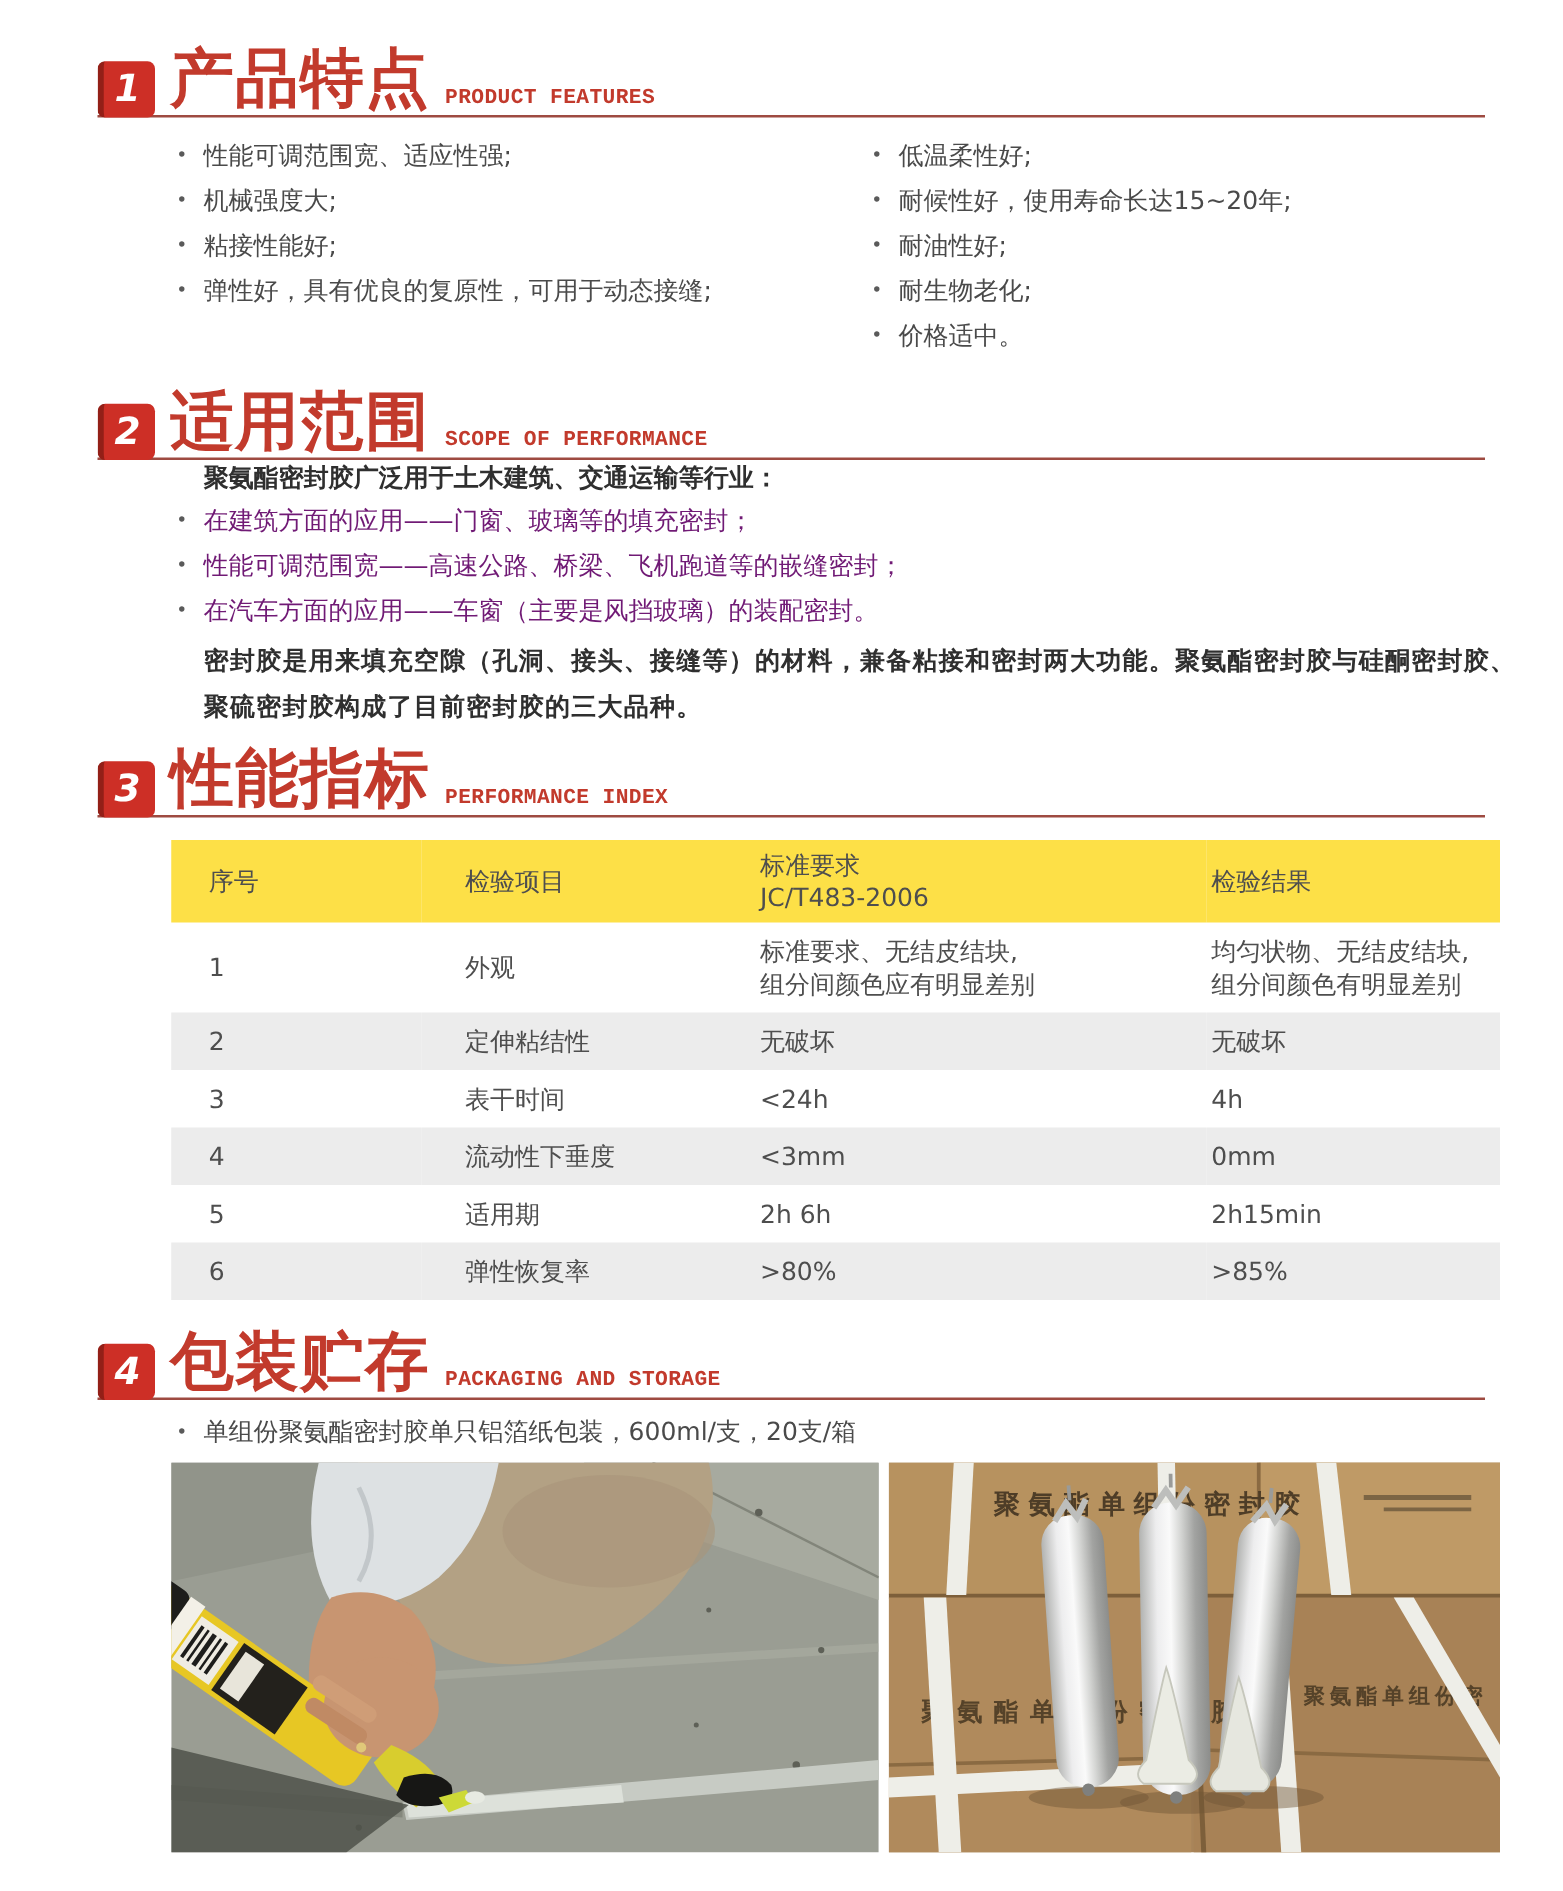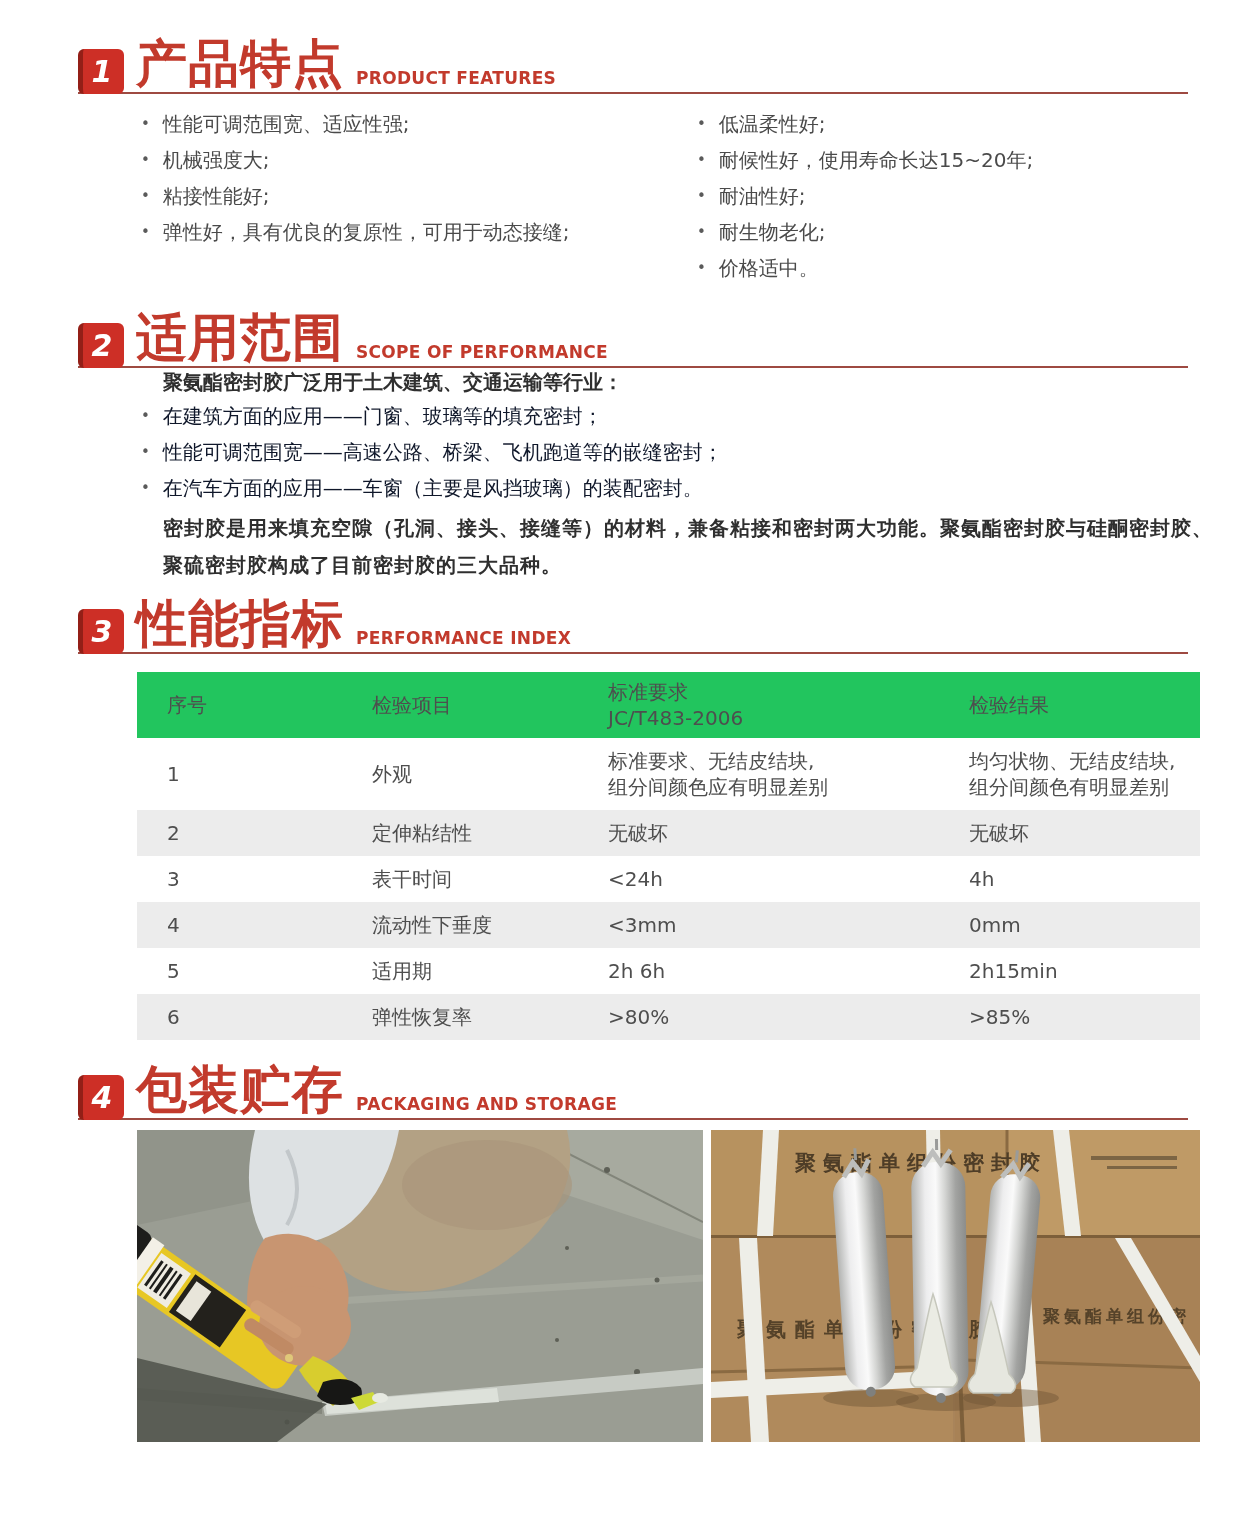--- a/index.html
+++ b/index.html
@@ -5,45 +5,45 @@
   html,body{margin:0;padding:0;background:#ffffff;}
   body{width:1250px;font-family:"DejaVu Sans","Liberation Sans",sans-serif;color:#4a4a4a;}
   .page{position:relative;width:1250px;height:1513px;background:#fff;overflow:hidden;}
 
   
   .sec-header{margin:0 62px 0 78px;border-bottom:2px solid #9e4a41;display:flex;align-items:flex-end;gap:12px;}
   .badge{width:46px;height:45px;background:#cd2f26;border-left:5px solid #931f17;border-radius:6px;
          box-sizing:border-box;display:flex;align-items:center;justify-content:center;margin-bottom:-2px;}
   .badge-num{color:#fff;font-size:30px;font-weight:bold;font-style:italic;line-height:1;padding-right:3px;}
   .title-zh{margin:0;color:#c23a2c;font-size:51px;font-weight:bold;line-height:1;padding-bottom:3px;letter-spacing:1px;}
-  .title-en{color:#c23a2c;font-size:17px;font-weight:bold;line-height:1;padding-bottom:5px;letter-spacing:.3px;}
+  .title-en{color:#c23a2c;font-size:17px;font-weight:bold;line-height:1;padding-bottom:5px;letter-spacing:.3px;font-family:Liberation Mono, monospace;}
 
   .mt-s1{margin-top:38px;}
   .mt-s2{margin-top:26px;}
   .mt-s3{margin-top:14px;}
   .mt-s4{margin-top:24px;}
 
   
   .features{display:flex;margin:12px 0 0 141px;font-size:20px;}
   .features ul{list-style:none;margin:0;padding:0;}
   .f-left{width:556px;}
   li.f-item{height:36px;display:flex;align-items:center;color:#4a4a4a;}
   li.f-item::before,li.s-item::before,.pack-bullet::before{content:"•";color:#5a5a5a;font-size:15px;margin-right:13px;}
 
   
   .scope{margin:0 0 0 141px;font-size:20px;}
   .scope-intro{margin:0 0 2px 22px;font-weight:bold;color:#2f2f2f;line-height:28px;}
   .scope ul{list-style:none;margin:0;padding:0;}
-  li.s-item{height:36px;display:flex;align-items:center;color:#0f172a;}
+  li.s-item{height:36px;display:flex;align-items:center;color:#701a75;}
   .scope-note{margin:4px 0 0 22px;font-weight:bold;color:#2f2f2f;line-height:37px;width:1055px;letter-spacing:1px;}
 
   
   table.perf{border-collapse:collapse;margin:18px 0 0 137px;width:1063px;font-size:20px;color:#4e4e4e;table-layout:fixed;}
   table.perf th,table.perf td{font-weight:normal;text-align:left;vertical-align:middle;padding:0;}
-  table.perf thead tr{height:66px;background:#22c55e;}
+  table.perf thead tr{height:66px;background:#fde047;}
   table.perf tbody tr{height:46px;}
   table.perf tbody tr.tall{height:72px;}
   table.perf tbody tr:nth-child(even){background:#ececec;}
   .c1{padding-left:30px !important;}
   .c2{padding-left:35px !important;}
   .c3{padding-left:8px !important;}
   .c4{padding-left:4px !important;}
   .cell-line{line-height:26px;}
 
   
@@ -195,20 +195,23 @@
   </table>
 
   <header class="sec-header mt-s4">
     <div class="badge">
       <span class="badge-num">4</span>
     </div>
     <h2 class="title-zh">包装贮存</h2>
     <span class="title-en">PACKAGING AND STORAGE</span>
   </header>
 
+  <p class="pack-bullet">
+    <span>单组份聚氨酯密封胶单只铝箔纸包装，600ml/支，20支/箱</span>
+  </p>
 
   <div class="photos">
 
     <svg class="photo" width="566" height="312" viewBox="0 0 566 312" role="img">
       <rect width="566" height="312" fill="#9a9d93"></rect>
       <polygon points="330,0 566,0 566,110 400,55" fill="#a7aa9f"></polygon>
       <polygon points="0,0 150,0 120,70 0,95" fill="#91948a"></polygon>
       <line x1="385" y1="0" x2="566" y2="92" stroke="#82857a" stroke-width="2"></line>
       <line x1="185" y1="172" x2="566" y2="148" stroke="#adb0a5" stroke-width="7" opacity="0.55"></line>
       <g fill="#5e6057">

